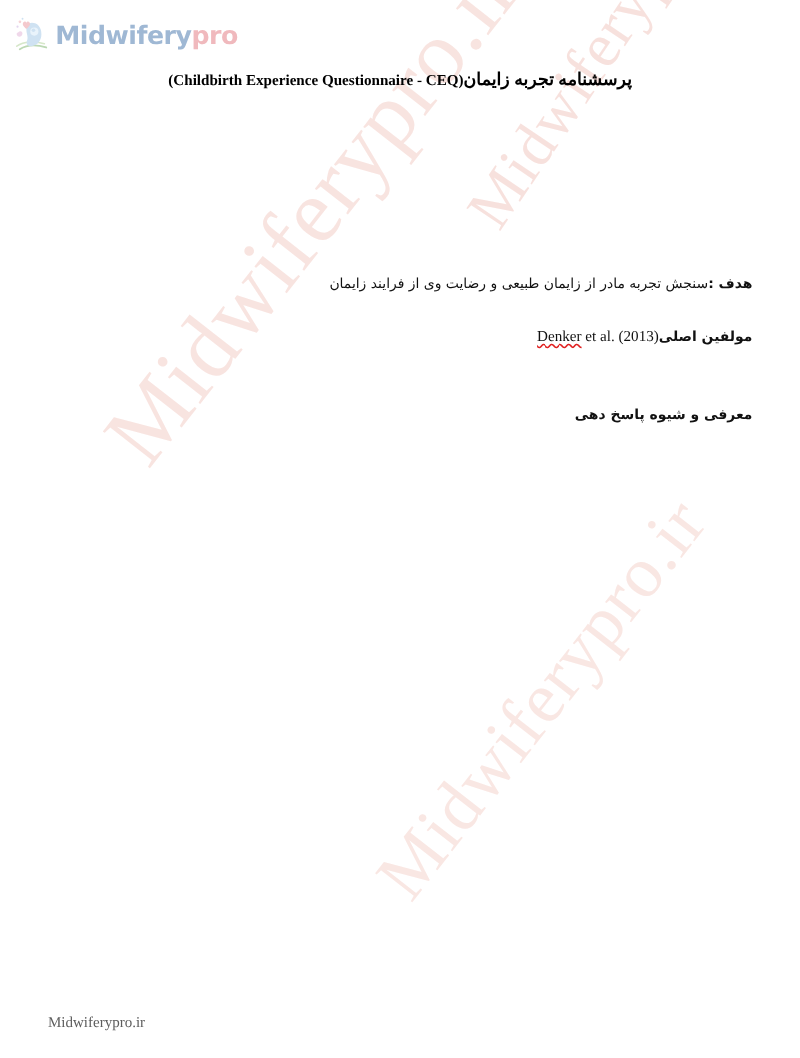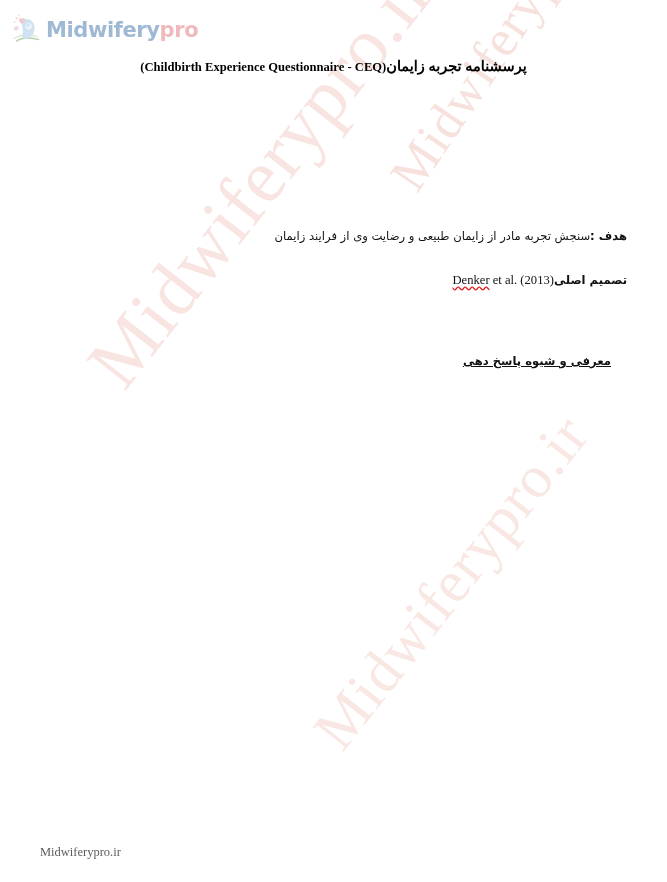--- a/index.html
+++ b/index.html
@@ -147,23 +147,22 @@
     text-underline-offset: 2px;
   }
   .gap-sm { height: 12px; }
   .gap-md { height: 30px; }
   .gap-xl { height: 86px; }
 
   .section-head {
     font-size: 11.6px;
     font-weight: 700;
     color: #111;
-    margin: 16px;
+    margin: 0;
     text-align: right;
-    text-decoration: underline;
   }
 
   
   .footer {
     position: absolute;
     left: 40px;
     top: 845px;
     direction: ltr;
     font-family: "Liberation Serif", "DejaVu Serif", serif;
     font-size: 12.5px;
@@ -208,21 +207,21 @@
 
   <div class="body-area">
 
     <p class="para">
       <span class="lbl">هدف :</span><span>سنجش تجربه مادر از زایمان طبیعی و رضایت وی از فرایند زایمان</span>
     </p>
 
     <div class="gap-sm"></div>
 
     <p class="para">
-      <span class="lbl">تصمیم اصلی</span><span class="latin"><span class="spell">Denker</span><span> et al. (2013)</span></span>
+      <span class="lbl">مولفین اصلی</span><span class="latin"><span class="spell">Denker</span><span> et al. (2013)</span></span>
     </p>
 
     <div class="gap-sm"></div>
 
 
     <div class="gap-md"></div>
 
     <p class="section-head">معرفی و شیوه پاسخ دهی</p>
 
     <div class="gap-sm"></div>

